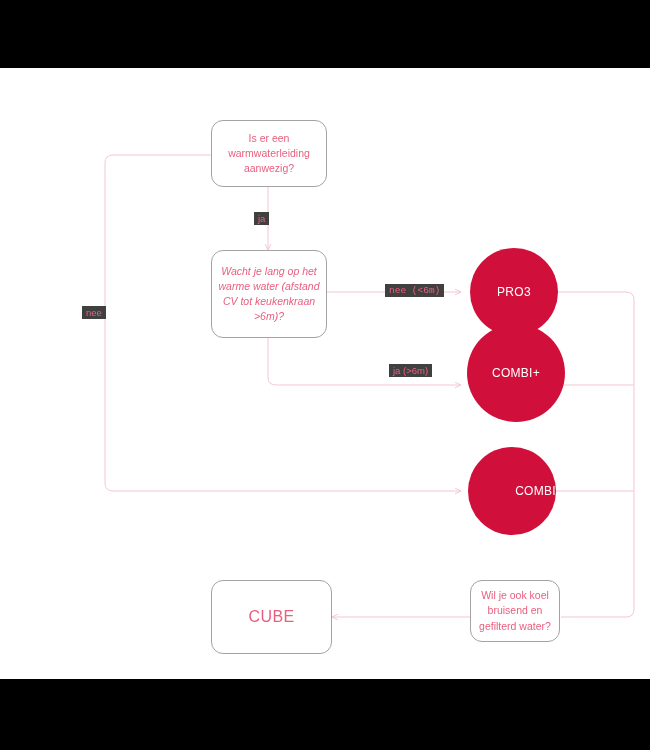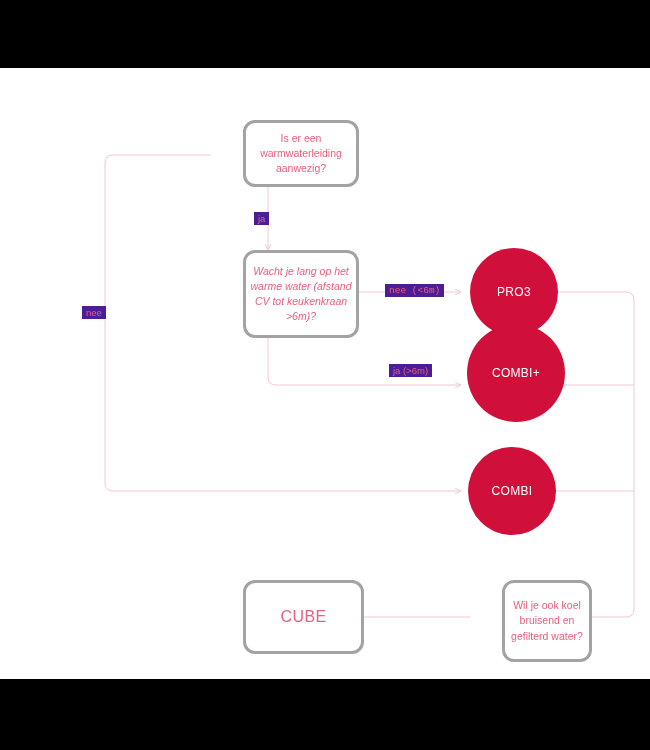--- a/index.html
+++ b/index.html
@@ -32,45 +32,44 @@
   }
   .node {
     position: absolute;
     box-sizing: border-box;
     display: flex;
     align-items: center;
     justify-content: center;
     text-align: center;
   }
   .box {
-    border: 3px solid #a3a3a3;
+    border: 1px solid #a3a3a3;
     border-radius: 12px;
     background: #ffffff;
     color: #e8607f;
     font-size: 10.5px;
     line-height: 1.45;
     padding: 6px 2px;
-    margin-left: 32px;
   }
   .box.result {
     font-size: 16px;
     letter-spacing: 0.4px;
   }
   .circle {
     border-radius: 50%;
     background: #d0103a;
     color: #ffffff;
     font-size: 12px;
     letter-spacing: 0.3px;
   }
   .edge-label {
     position: absolute;
     color: #e8607f;
     font-size: 9.5px;
-    background: #4c1d95;
+    background: #404040;
     padding: 1px 4px;
     white-space: nowrap;
     text-align: center;
   }
   .bar {
     position: absolute;
     left: 0;
     width: 650px;
     background: #000000;
   }
@@ -121,25 +120,25 @@
     </div>
 
     <div class="node circle" id="n-pro3" style="left:470px; top:180px; width:88px; height:88px;">
       <span>PRO3</span>
     </div>
 
     <div class="node circle" id="n-combip" style="left:467px; top:256px; width:98px; height:98px;">
       <span>COMBI+</span>
     </div>
 
-    <div class="node circle" id="n-combi" style="left:468px; top:379px; width:88px; height:88px;">
+    <div class="node circle" id="n-combi" style="left:468px; top:379px; width:88px; height:88px;justify-content:flex-end;">
       <span>COMBI</span>
     </div>
 
-    <div class="node box" id="n-q3" style="left:470px; top:512px; width:90px; height:82px;">
+    <div class="node box" id="n-q3" style="left:470px; top:512px; width:90px; height:62px;">
       <span>Wil je ook koel bruisend en gefilterd water?</span>
     </div>
 
     <div class="node box result" id="n-cube" style="left:211px; top:512px; width:121px; height:74px;">
       <span>CUBE</span>
     </div>
 
     <div class="edge-label" style="left:254px; top:144px;">ja</div>
 
     <div class="edge-label" style="left:82px; top:238px;">nee</div>

